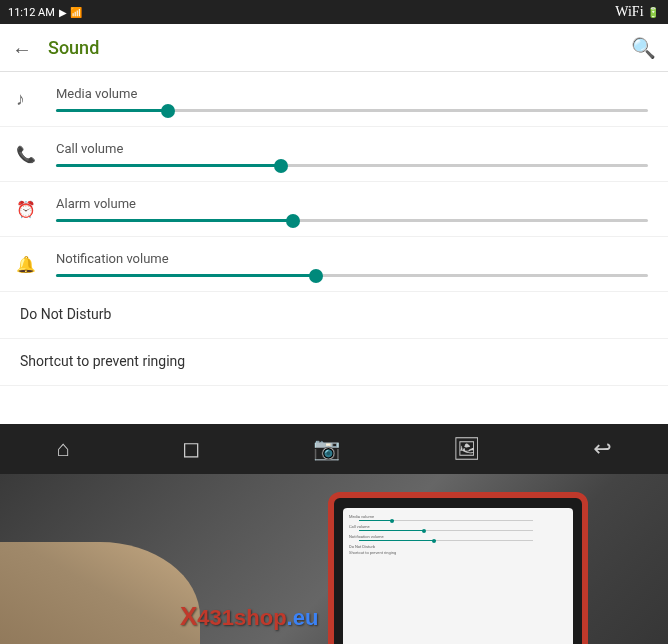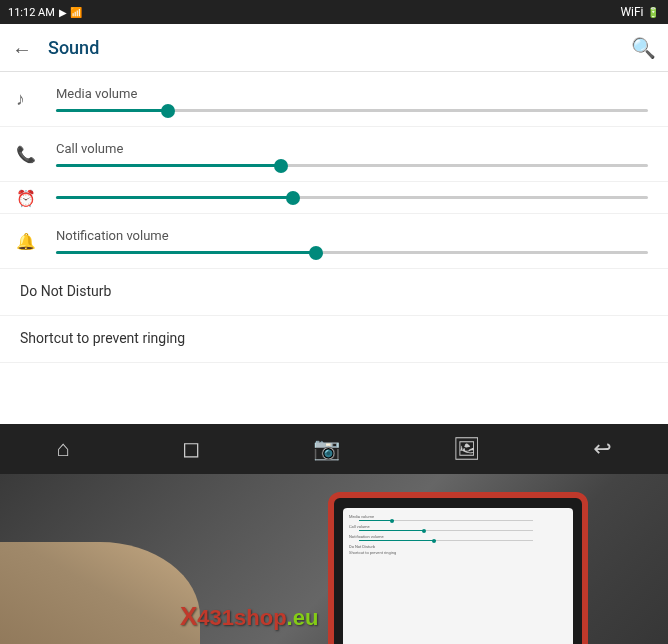--- a/index.html
+++ b/index.html
@@ -37,21 +37,21 @@
     .action-bar-back {
       font-size: 20px;
       color: #555;
       cursor: pointer;
       margin-right: 16px;
       background: none;
       border: none;
     }
     .action-bar-title {
       font-size: 18px;
-      color: #0c4a6e;
+      color: #4d7c0f;
       flex: 1;
       font-weight: 500;
     }
     .action-bar-search {
       font-size: 20px;
       color: #555;
       cursor: pointer;
       background: none;
       border: none;
     }
@@ -208,21 +208,21 @@
       color: #c0392b;
       font-family: Arial, sans-serif;
       z-index: 10;
       text-shadow: 1px 1px 2px rgba(0,0,0,0.5);
     }
     .x-mark {
       display: inline-block;
       color: #c0392b;
       font-size: 26px;
     }
-    .domain-text { color: #84cc16; text-align: right; }
+    .domain-text { color: #3b82f6; text-align: right; }
 
     
     .hand-shape {
       position: absolute;
       bottom: 0;
       left: 0;
       width: 200px;
       height: 150px;
       background: linear-gradient(30deg, #8B7355 0%, #a0896a 60%, #c4a882 100%);
       border-radius: 0 50% 0 0;
@@ -231,21 +231,21 @@
 </head>
 <body>
 
 <div class="status-bar">
   <div class="status-bar-left">
     <span>11:12 AM</span>
     <span style="font-size:10px;">▶</span>
     <span style="font-size:10px;">📶</span>
   </div>
   <div class="status-bar-right">
-    <span style="font-size:12px;">WiFi</span>
+    <span style="font-size:14px;font-family:Liberation Serif, serif;">WiFi</span>
     <span style="font-size:10px;">🔋</span>
   </div>
 </div>
 
 <div class="action-bar">
   <button class="action-bar-back">←</button>
   <span class="action-bar-title">Sound</span>
   <button class="action-bar-search">🔍</button>
 </div>
 
@@ -264,20 +264,21 @@
     <span class="setting-icon" style="font-size:16px;">📞</span>
     <div class="setting-label">Call volume</div>
     <div class="slider-track">
       <div class="slider-fill" id="call-fill" style="width: 38%;"></div>
       <div class="slider-thumb" id="call-thumb" style="left: calc(38% - 7px);"></div>
     </div>
   </div>
 
   <div class="setting-item">
     <span class="setting-icon" style="font-size:16px;">⏰</span>
+    <div class="setting-label">Alarm volume</div>
     <div class="slider-track">
       <div class="slider-fill" id="alarm-fill" style="width: 40%;"></div>
       <div class="slider-thumb" id="alarm-thumb" style="left: calc(40% - 7px);"></div>
     </div>
   </div>
 
   <div class="setting-item">
     <span class="setting-icon" style="font-size:16px;">🔔</span>
     <div class="setting-label">Notification volume</div>
     <div class="slider-track">

